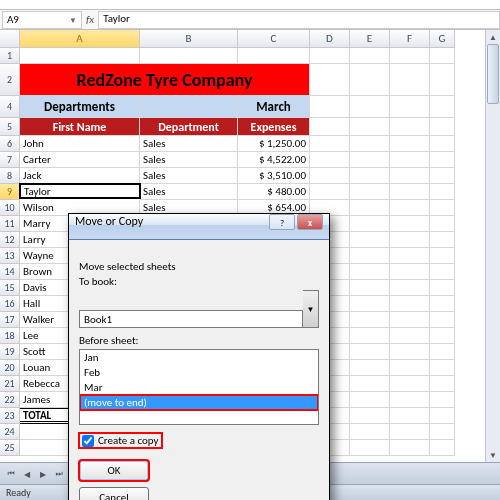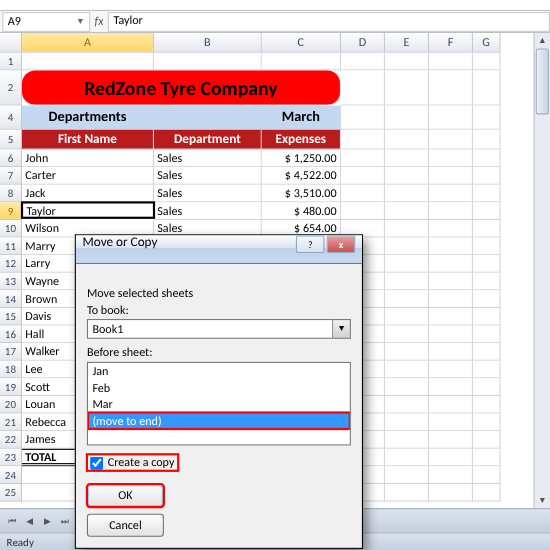--- a/index.html
+++ b/index.html
@@ -15,21 +15,21 @@
   .formula-input { flex: 1; background: #fff; height: 18px; border: 1px solid #ccc; padding: 0 4px; font-size: 11px; }
   
   .grid { display: grid; grid-template-columns: 20px 120px 98px 72px 40px 40px 40px 25px; }
   .hdr { background: linear-gradient(#fdfdfd, #e4e8ee); border-right: 1px solid #c6c9ce; border-bottom: 1px solid #c6c9ce; height: 18px; display: flex; align-items: center; justify-content: center; color: #3b4d66; font-size: 11px; }
   .hdr.selcol { background: linear-gradient(#ffe9a3, #ffd769); color: #a66b00; }
   .rowhdr { background: linear-gradient(#fdfdfd, #e4e8ee); border-right: 1px solid #c6c9ce; border-bottom: 1px solid #c6c9ce; display: flex; align-items: center; justify-content: center; color: #3b4d66; font-size: 10px; height: 16px; }
   .rowhdr.selrow { background: linear-gradient(#ffe9a3, #ffd769); color: #a66b00; }
   .cell { border-right: 1px solid #d4d6db; border-bottom: 1px solid #d4d6db; height: 16px; padding: 0 3px; display: flex; align-items: center; font-size: 11px; background: #fff; overflow: hidden; white-space: nowrap; }
   .cell.empty { }
   .cell.num { justify-content: flex-end; }
-  .title-banner { grid-column: 2 / 5; background: #ff0000; color: #000; font-weight: bold; font-size: 18px; display: flex; align-items: center; justify-content: center; height: 32px; border-right: 1px solid #d4d6db; border-bottom: 1px solid #d4d6db; border-radius: 12px; }
+  .title-banner { grid-column: 2 / 5; background: #ff0000; color: #000; font-weight: bold; font-size: 18px; display: flex; align-items: center; justify-content: center; height: 32px; border-right: 1px solid #d4d6db; border-bottom: 1px solid #d4d6db; }
   .sub-hdr { background: #c5d8f1; font-weight: bold; font-size: 13px; justify-content: center; height: 22px; }
   .col-hdr { background: #b91c1c; color: #fff; font-weight: bold; font-size: 12px; justify-content: center; height: 18px; }
   .selected-cell { border: 2px solid #000; position: relative; z-index: 2; margin: -1px; }
   .total-row { border-top: 1px solid #000; border-bottom: 3px double #000; font-weight: bold; }
   
   .sheet-tabs { position: absolute; bottom: 16px; left: 0; right: 0; height: 22px; background: linear-gradient(#dce3ed, #c5cfde); display: flex; align-items: center; border-top: 1px solid #9aa5b5; font-size: 10px; }
   .tab-nav { display: flex; gap: 2px; padding: 0 4px; }
   .tab-nav span { width: 14px; height: 14px; display: flex; align-items: center; justify-content: center; color: #555; font-size: 8px; }
   .tabs { display: flex; margin-left: 4px; }
   .tab { background: #dfe5ee; border: 1px solid #9aa5b5; border-top: none; border-radius: 0 0 3px 3px; padding: 2px 8px; margin-right: 1px; color: #333; }
@@ -41,21 +41,21 @@
   
   .dialog { position: absolute; left: 68px; top: 213px; width: 262px; background: #f0f0f0; border: 1px solid #000; box-shadow: 4px 4px 10px rgba(0,0,0,0.5); z-index: 100; font-size: 11px; }
   .dlg-title { background: linear-gradient(#fdfdfe, #d7e4f2 45%, #bcd1ea 46%, #c9daef); border-bottom: 1px solid #5a7db3; height: 26px; display: flex; align-items: flex-start; padding: 0 6px; font-size: 12px; }
   .dlg-title span.t { flex: 1; }
   .dlg-btns { display: flex; gap: 2px; }
   .dlg-btn { width: 26px; height: 16px; border: 1px solid #90a7c4; border-radius: 2px; display: flex; align-items: center; justify-content: center; font-size: 9px; background: linear-gradient(#f3f6fb, #d9e4f1); }
   .dlg-btn.close { background: linear-gradient(#e9a0a0, #c94f4f); color: #fff; font-weight: bold; }
   .dlg-body { padding: 20px 10px 10px; }
   .dlg-body label { display: block; margin-bottom: 2px; }
   .combo { display: flex; width: 100%; margin-bottom: 6px; }
-  .combo input { flex: 1; border: 1px solid #7a7a7a; height: 18px; padding: 0 4px; font-size: 11px; background: #fff; }
+  .combo input { flex: 1; border: 1px solid #7a7a7a; height: 18px; padding: 0 4px; font-size: 11px; background: #fff; margin-top: 20px; }
   .combo .drop { width: 16px; border: 1px solid #7a7a7a; border-left: none; background: linear-gradient(#f0f0f0, #d0d0d0); display: flex; align-items: center; justify-content: center; font-size: 8px; }
   .listbox { width: 100%; height: 76px; border: 1px solid #7a7a7a; background: #fff; overflow: hidden; }
   .listbox .item { padding: 1px 4px; font-size: 11px; }
   .listbox .item.sel { background: #3399ff; color: #fff; }
   .redbox { outline: 2px solid #ff0000; outline-offset: -1px; }
   .checkbox-row { margin-top: 8px; display: flex; align-items: center; gap: 4px; justify-content: space-between; }
   .checkbox-row input { width: 12px; height: 12px; }
   .btn-row { margin-top: 10px; display: flex; justify-content: center; gap: 6px; flex-direction: column; }
   .btn { width: 70px; height: 21px; border: 1px solid #707070; border-radius: 3px; background: linear-gradient(#fdfdfd, #e3e3e3); font-size: 11px; display: flex; align-items: center; justify-content: center; }
   .btn.default { border: 1px solid #4a8de0; box-shadow: inset 0 0 0 1px #9cc8f5; }

